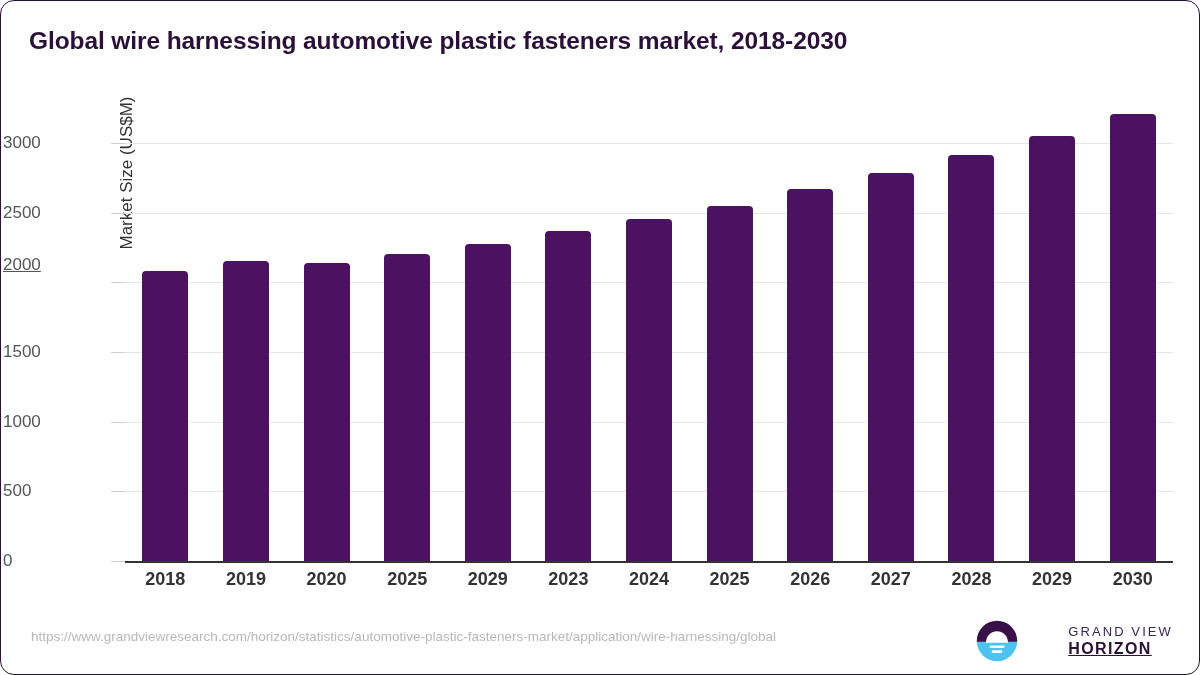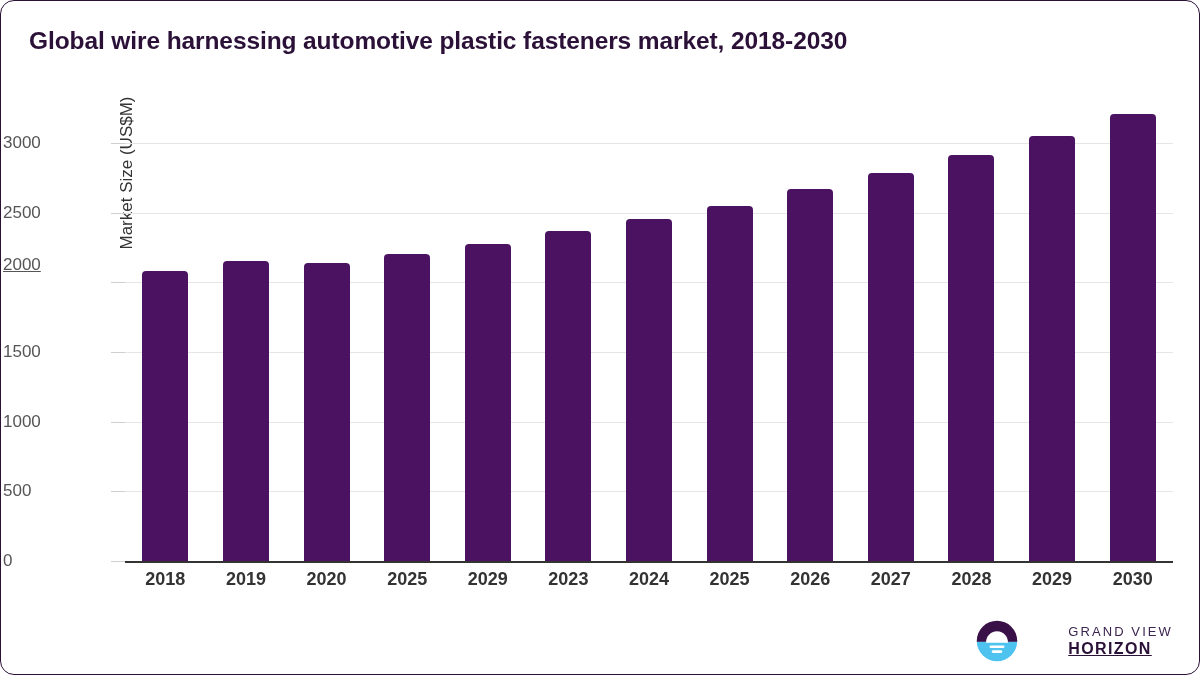--- a/index.html
+++ b/index.html
@@ -214,20 +214,21 @@
         <div class="x-tick-label" style="left: 483.692px; width: 80.6154px;">2024</div>
         <div class="x-tick-label" style="left: 564.308px; width: 80.6154px;">2025</div>
         <div class="x-tick-label" style="left: 644.923px; width: 80.6154px;">2026</div>
         <div class="x-tick-label" style="left: 725.538px; width: 80.6154px;">2027</div>
         <div class="x-tick-label" style="left: 806.154px; width: 80.6154px;">2028</div>
         <div class="x-tick-label" style="left: 886.769px; width: 80.6154px;">2029</div>
         <div class="x-tick-label" style="left: 967.385px; width: 80.6154px;">2030</div>
       </div>
   </div>
 
+  <div id="source-url">https://www.grandviewresearch.com/horizon/statistics/automotive-plastic-fasteners-market/application/wire-harnessing/global</div>
 
   <div id="brand-logo">
     <svg id="logo-mark" viewBox="0 0 100 100">
       <defs>
         <clipPath id="circ">
             <circle cx="50" cy="50" r="46"></circle>
           </clipPath>
       </defs>
       <g clip-path="url(#circ)">
         <rect x="0" y="0" width="100" height="52" fill="#3a1048"></rect>

